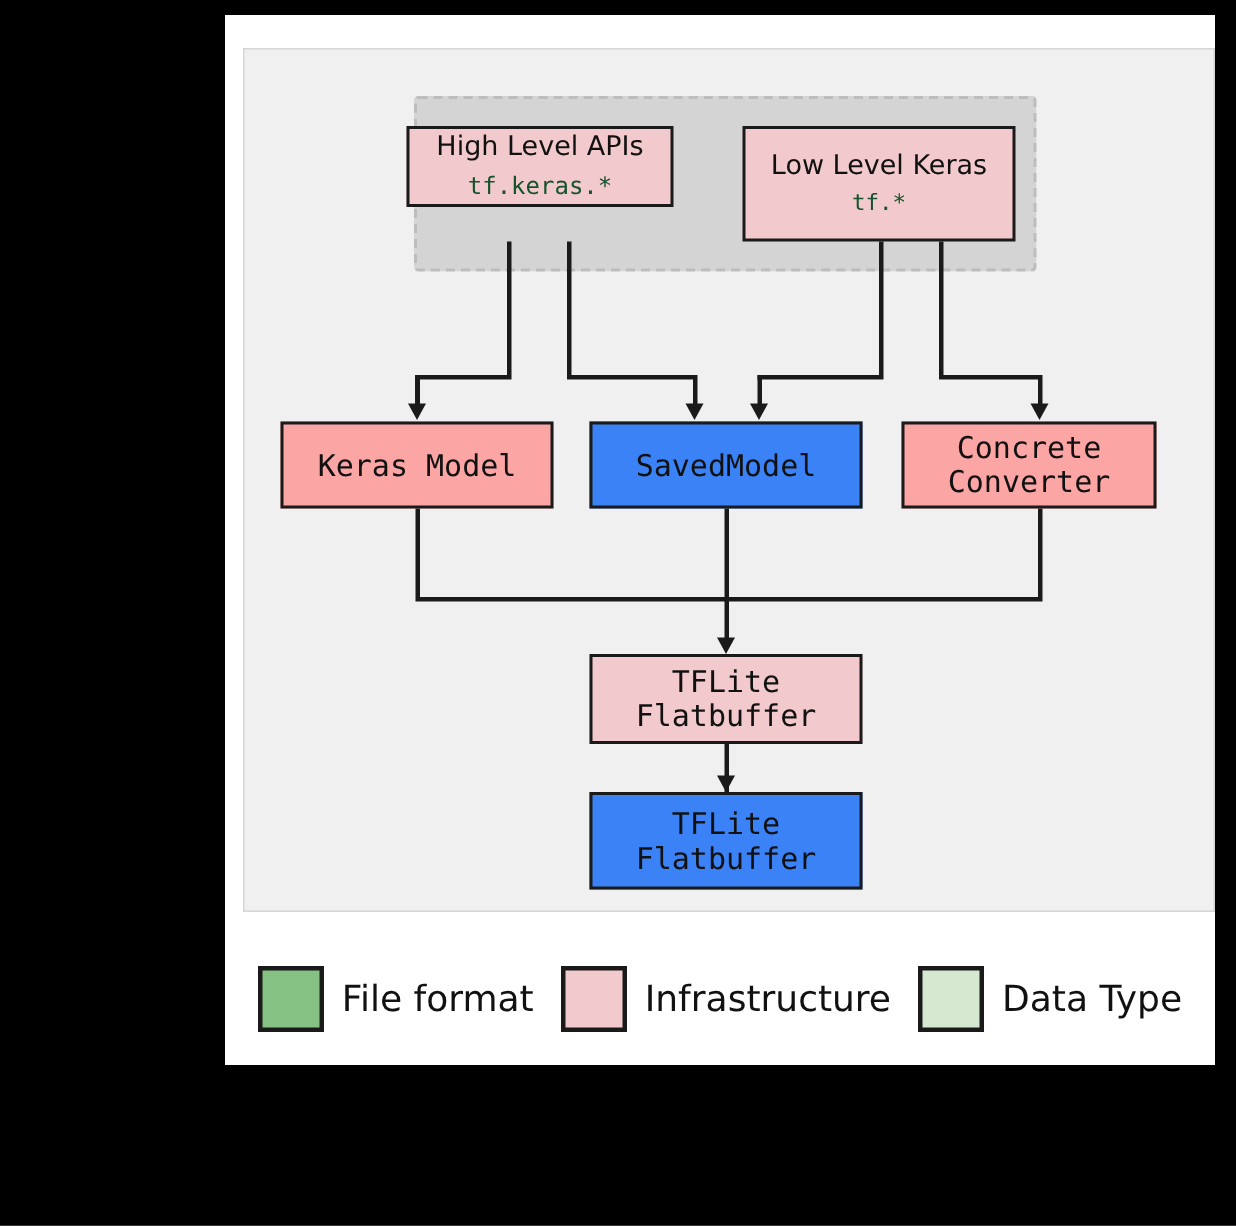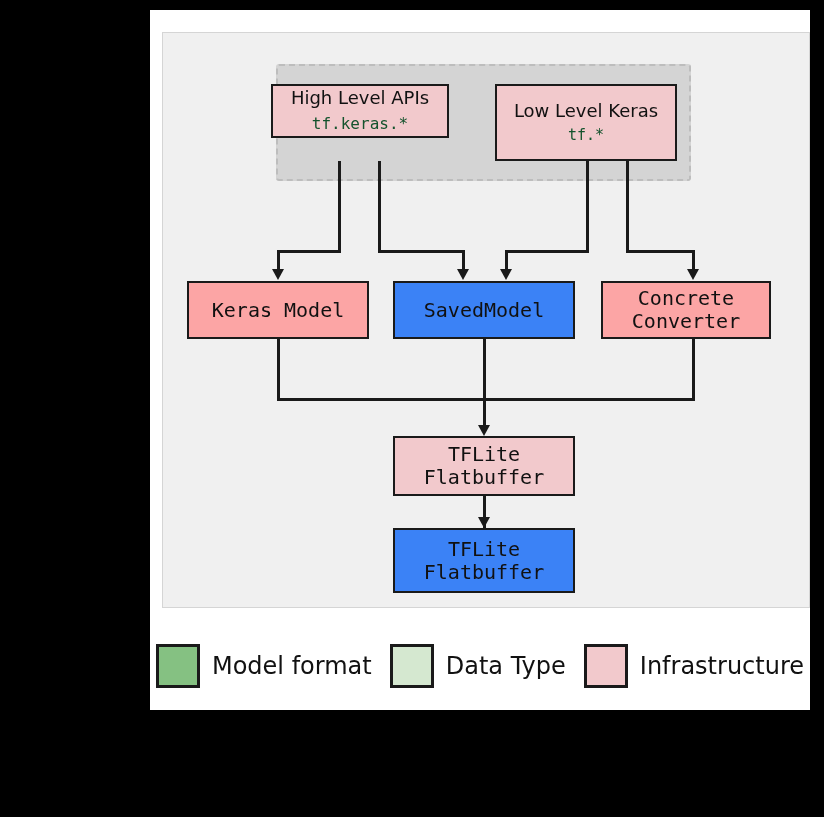--- a/index.html
+++ b/index.html
@@ -203,28 +203,28 @@
       <div class="mono">TFLite</div>
       <div class="mono">Flatbuffer</div>
     </div>
 
   </div>
 
   <div id="legend">
 
     <div class="legend-item">
       <div class="swatch" style="background:#85c182;"></div>
-      <div class="legend-label">Model format</div>
+      <div class="legend-label">File format</div>
+    </div>
+
+    <div class="legend-item">
+      <div class="swatch" style="background:#f2c9cc;"></div>
+      <div class="legend-label">Infrastructure</div>
     </div>
 
     <div class="legend-item">
       <div class="swatch" style="background:#d5e8d0;"></div>
       <div class="legend-label">Data Type</div>
     </div>
 
-    <div class="legend-item">
-      <div class="swatch" style="background:#f2c9cc;"></div>
-      <div class="legend-label">Infrastructure</div>
-    </div>
-
   </div>
 
 </div>
 
 </body></html>

